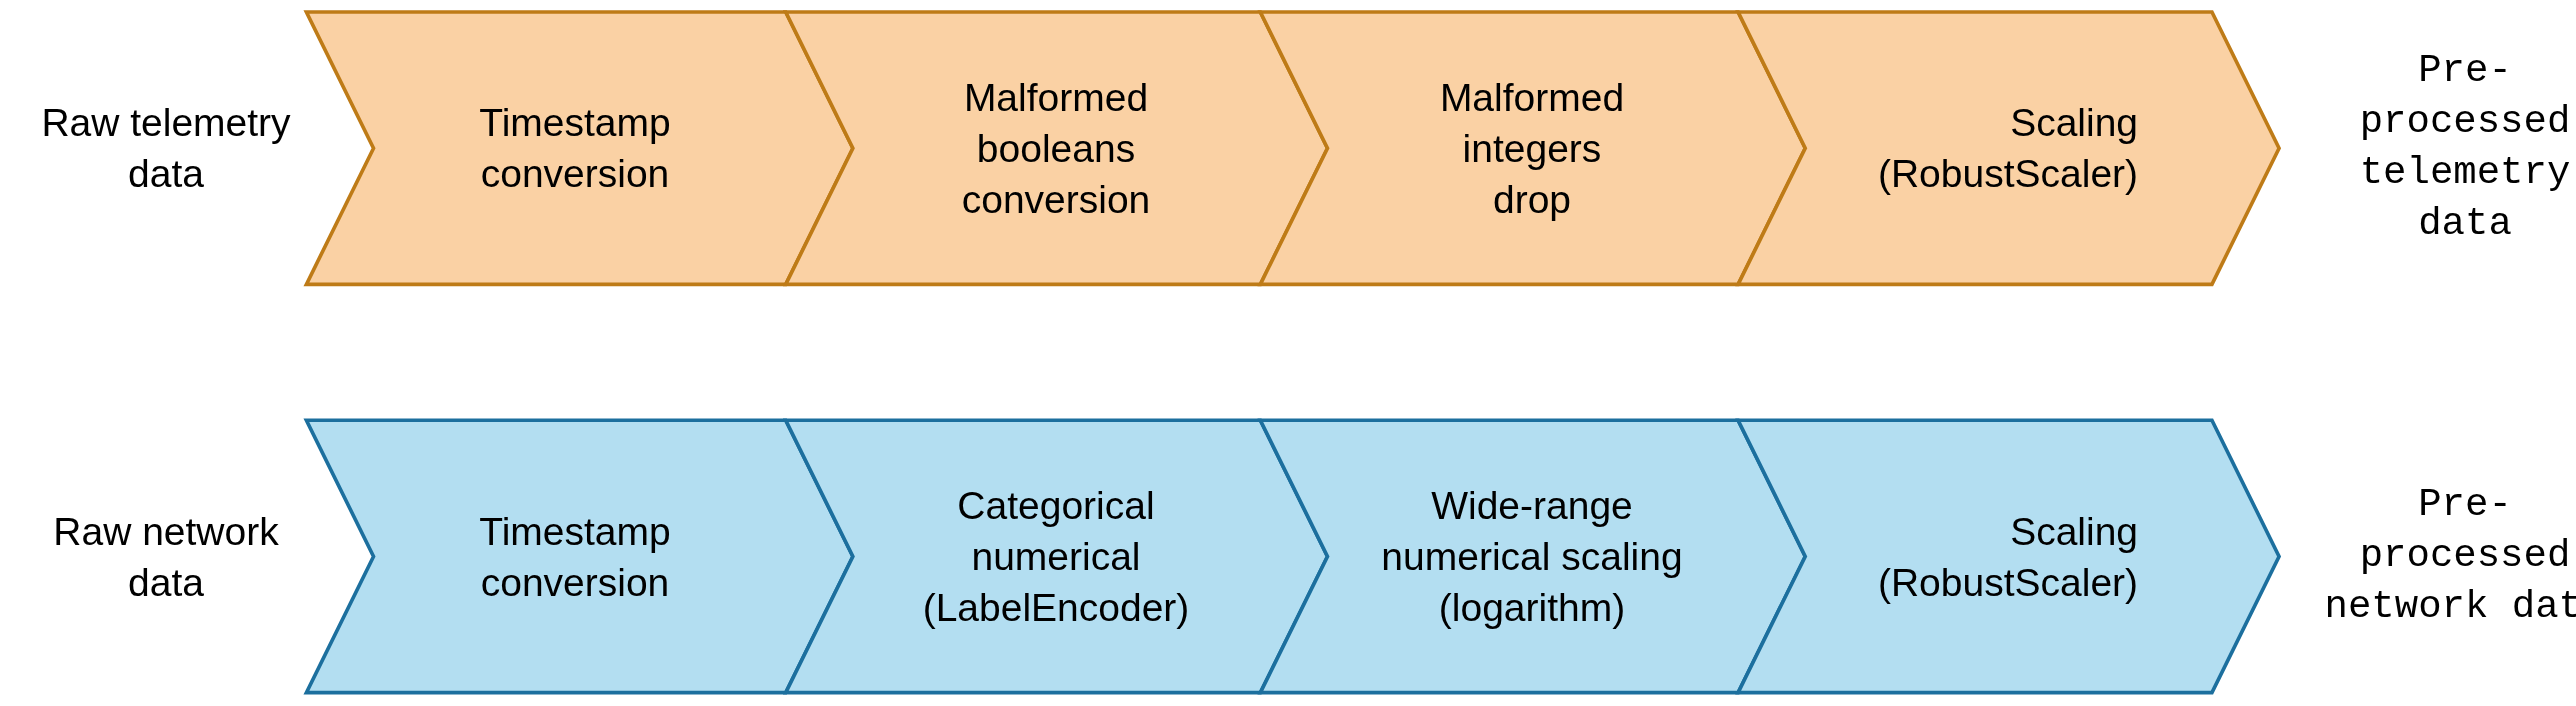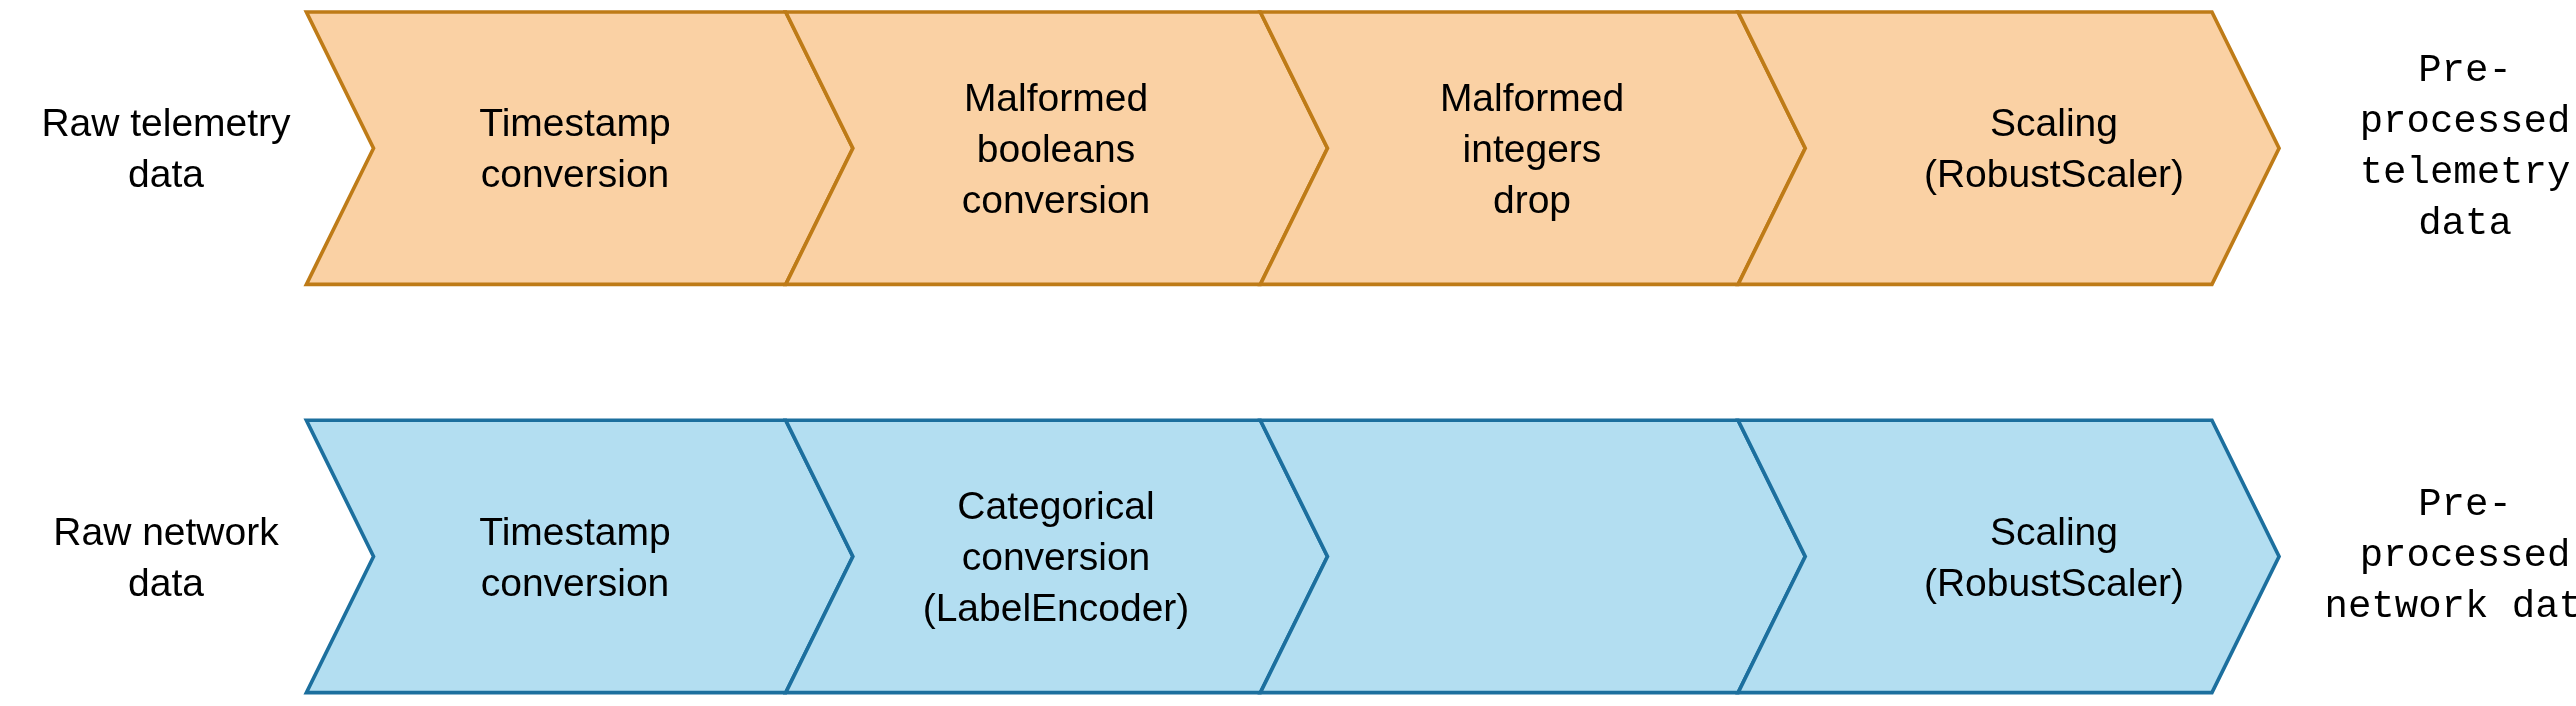--- a/index.html
+++ b/index.html
@@ -44,21 +44,21 @@
     font-size: 39px;
     line-height: 51px;
     color: #000000;
   }
   
   .band-top  { top: 11.5px;  height: 273px; }
   .band-bot  { top: 420px; height: 273px; }
   .step-c1 { left: 324px;  width: 442px; }
   .step-c2 { left: 805px; width: 442px; }
   .step-c3 { left: 1281px; width: 442px; }
-  .step-c4 { left: 1803px;   width: 442px; }
+  .step-c4 { left: 1757px;   width: 442px; text-align: right; }
   .side-in  { left: 0px;    width: 272px; }
   .side-out { left: 2294px; width: 282px; font-family: Liberation Mono, monospace; }
 </style>
 </head>
 <body>
 
 <div class="canvas">
 
   <svg class="shapes" width="2576" height="707" viewBox="0 0 3262 895" xmlns="http://www.w3.org/2000/svg">
 
@@ -86,21 +86,24 @@
   <div class="lbl band-top step-c4">Scaling
 (RobustScaler)</div>
   <div class="lbl band-top side-out">Pre-processed
 telemetry data</div>
 
   <div class="lbl band-bot side-in">Raw network
 data</div>
   <div class="lbl band-bot step-c1">Timestamp
 conversion</div>
   <div class="lbl band-bot step-c2">Categorical
-conversion
+numerical
 (LabelEncoder)</div>
+  <div class="lbl band-bot step-c3">Wide-range
+numerical scaling
+(logarithm)</div>
   <div class="lbl band-bot step-c4">Scaling
 (RobustScaler)</div>
   <div class="lbl band-bot side-out">Pre-processed
 network data</div>
 
 </div>
 
 
 </body></html>

